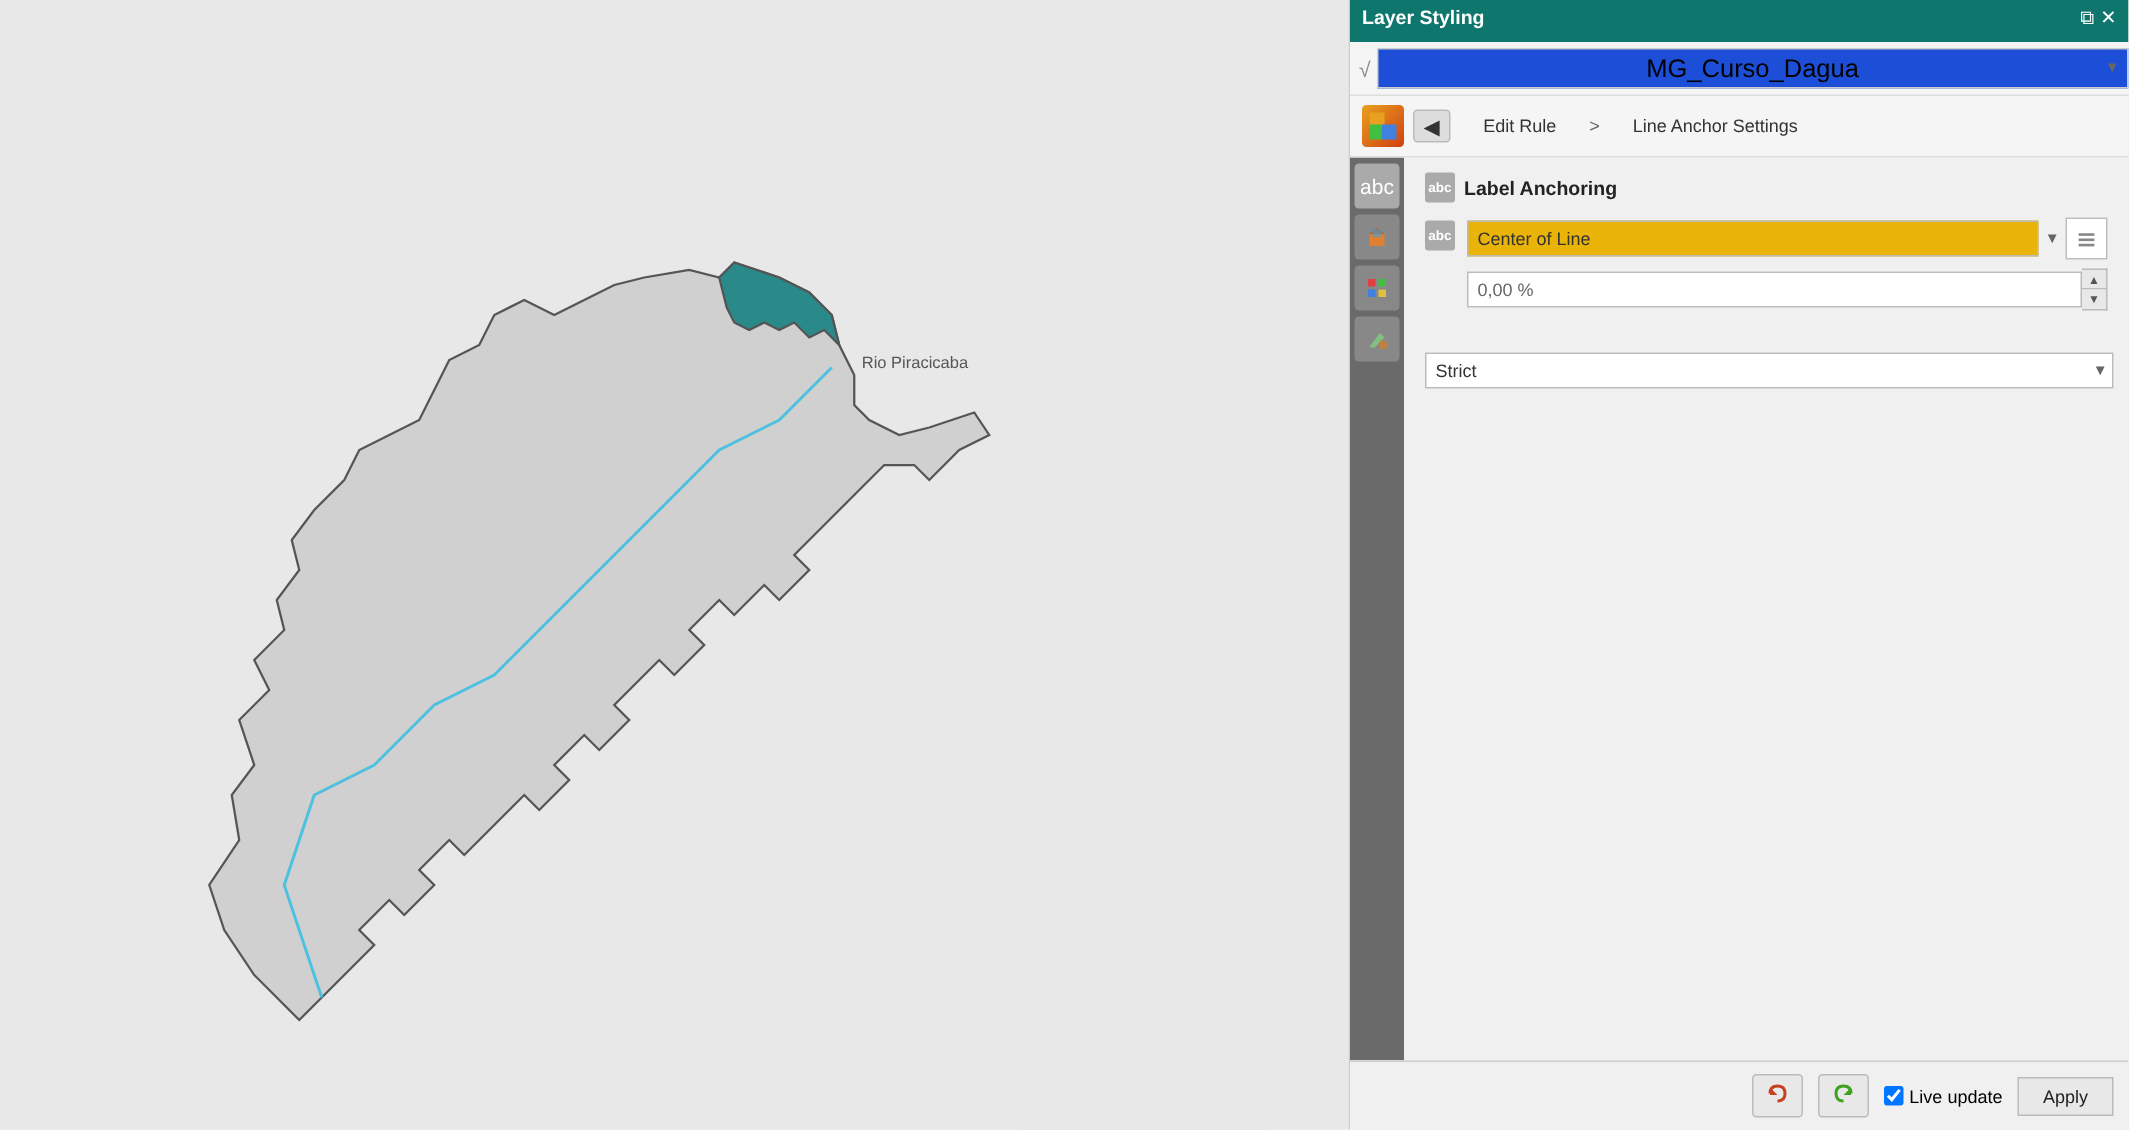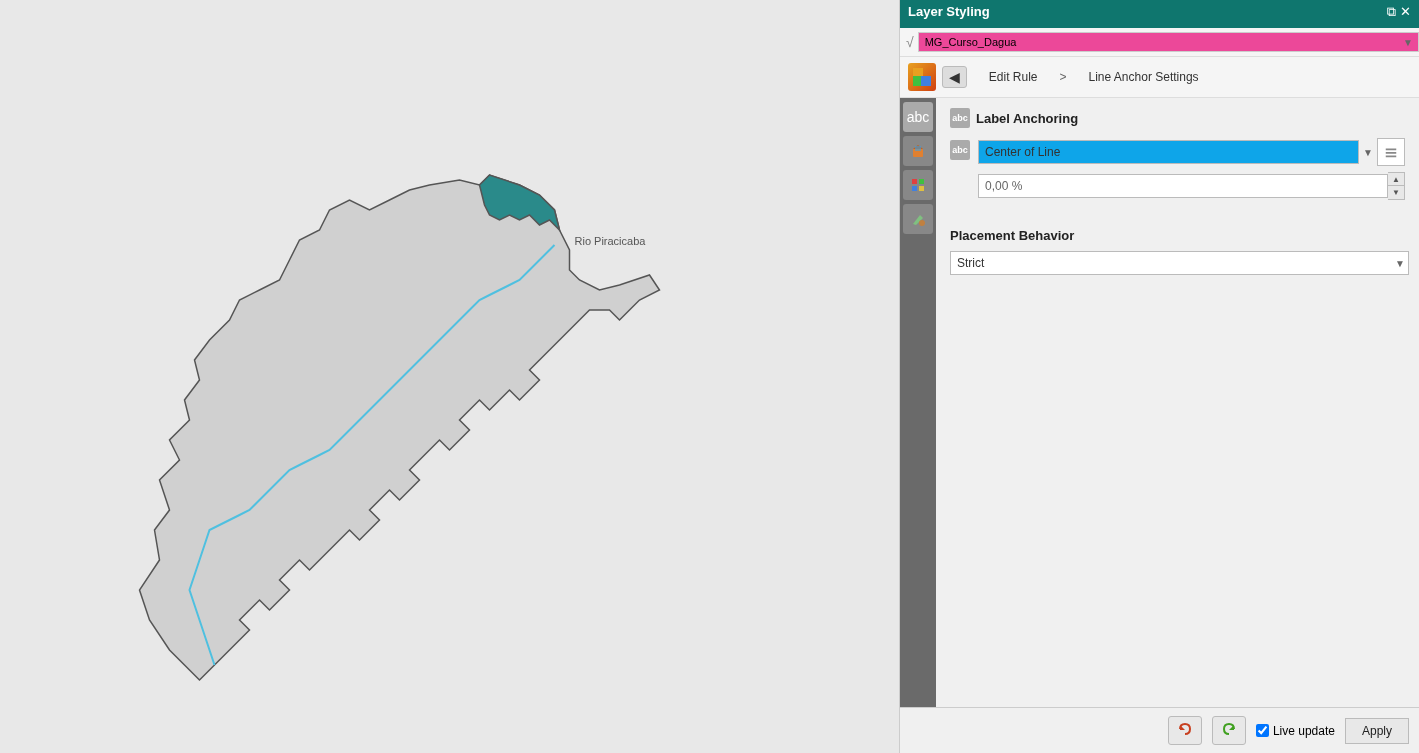--- a/index.html
+++ b/index.html
@@ -67,26 +67,27 @@
     }
 
     .layer-selector-icon {
       color: #888;
       font-size: 14px;
     }
 
     .layer-selector {
       flex: 1;
       border: 1px solid #ccc;
-      background: #ec4899;
+      background: #1d4ed8;
       padding: 3px 6px;
-      font-size: 11px;
+      font-size: 17px;
       appearance: none;
       -webkit-appearance: none;
       cursor: pointer;
+      text-align: center;
     }
 
     .layer-dropdown-arrow {
       color: #666;
       font-size: 10px;
       margin-left: -20px;
       pointer-events: none;
     }
 
     
@@ -238,21 +239,21 @@
     .dropdown-row {
       display: flex;
       align-items: center;
       gap: 4px;
       margin-bottom: 6px;
     }
 
     .styled-select {
       flex: 1;
       border: 1px solid #bbb;
-      background: #0ea5e9;
+      background: #eab308;
       padding: 4px 6px;
       font-size: 12px;
       appearance: none;
       -webkit-appearance: none;
       cursor: pointer;
       color: #333;
     }
 
     .override-btn {
       border: 1px solid #bbb;
@@ -537,21 +538,20 @@
             <input class="percent-input" type="text" value="0,00 %" style="">
             <div class="spin-buttons">
               <button class="spin-btn">▲</button>
               <button class="spin-btn">▼</button>
             </div>
           </div>
         </div>
       </div>
 
       <div>
-        <div class="placement-label">Placement Behavior</div>
 
         <div class="placement-select-row">
           <select class="placement-select">
             <option>Strict</option>
             <option>Preferred</option>
             <option>Allowed</option>
           </select>
           <span style="color:#666; font-size:10px; pointer-events:none; margin-left:-18px;">▼</span>
         </div>
 

